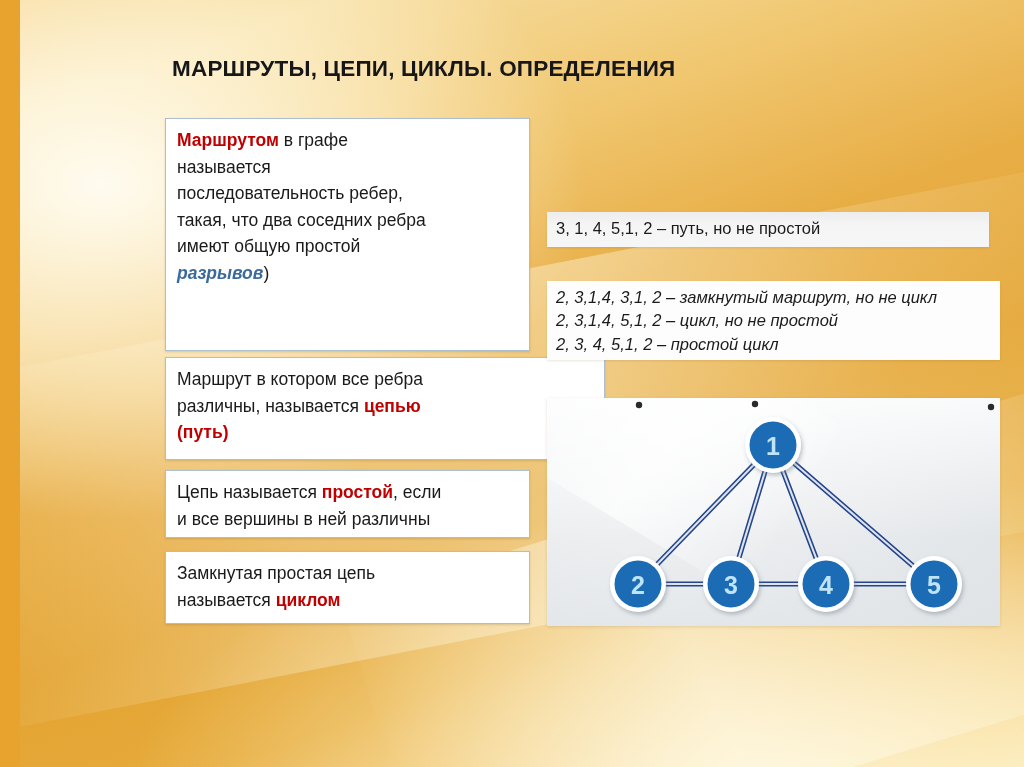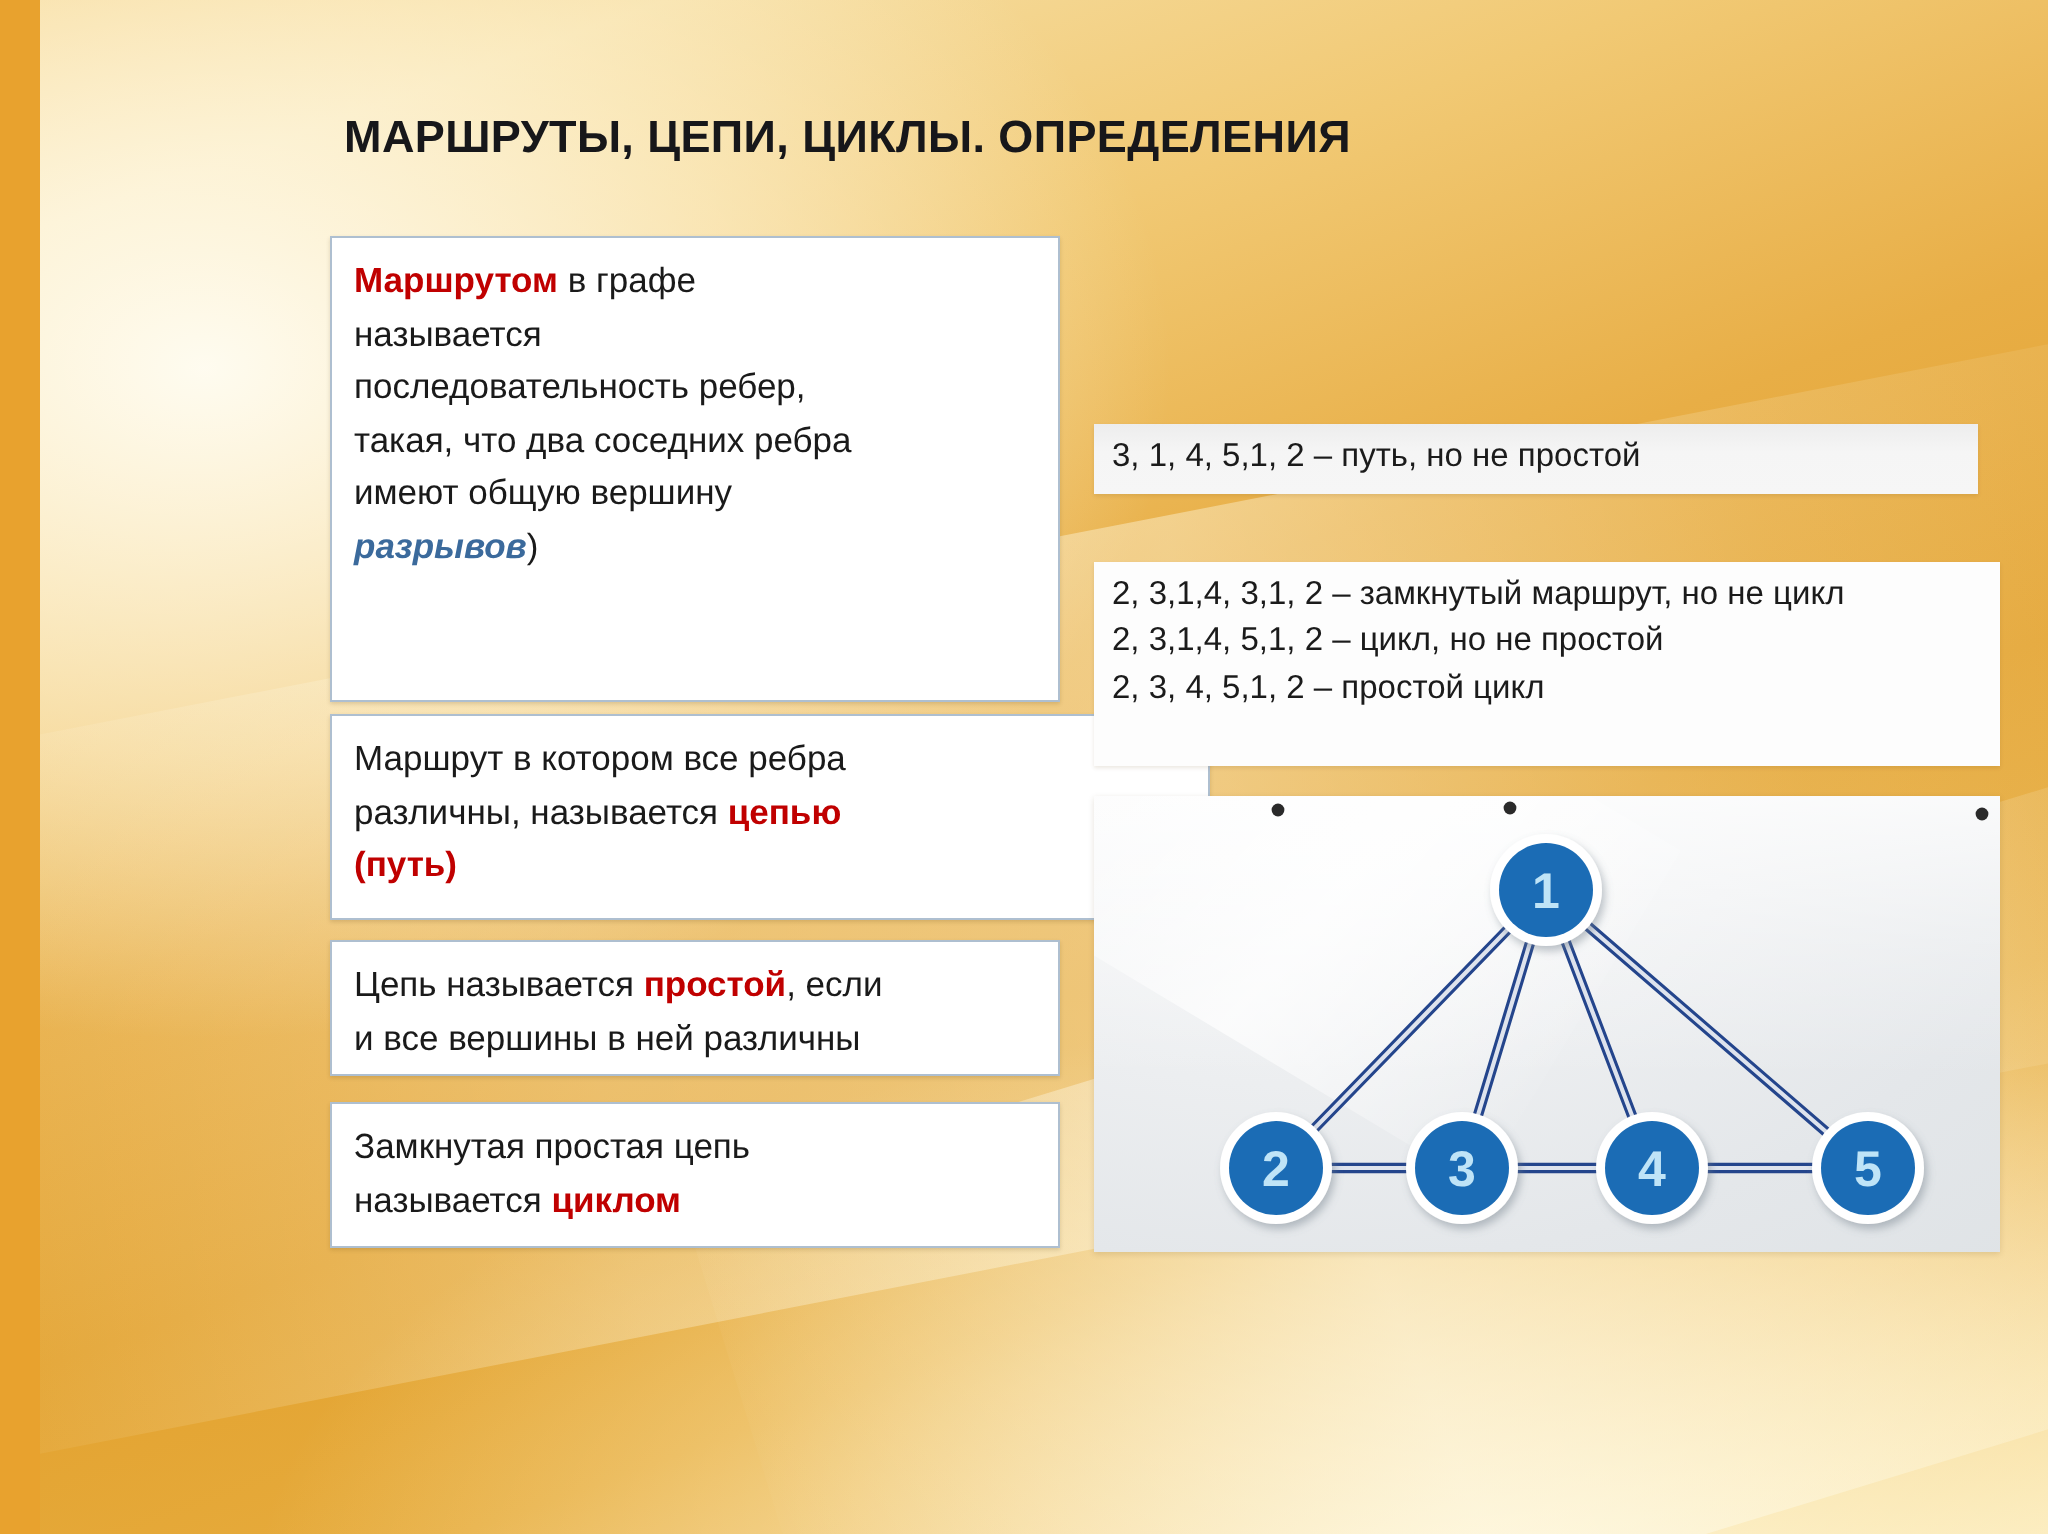--- a/index.html
+++ b/index.html
@@ -106,22 +106,22 @@
     line-height: 1.42;
     padding: 5px 9px 6px 9px;
     box-shadow: 0 1px 2px rgba(90,60,10,0.12);
   }
   .strip p { margin: 0; white-space: nowrap; }
 
   #strip1 { left: 527px; top: 128px; width: 410px; height: 60px;
             background: linear-gradient(180deg,#e6e6e6 0%,#f2f2f2 22%,#f4f4f4 100%); }
   #strip2 { left: 527px; top: 212px; width: 442px; height: 35px;
             background: linear-gradient(180deg,#ededed 0%,#f5f5f5 40%,#f6f6f6 100%); }
-  #strip3 { left: 527px; top: 281px; width: 453px; height: 102px;
-            background: #fdfdfd; }
+  #strip3 { left: 527px; top: 281px; width: 453px; height: 79px;
+            background: #fdfdfd; font-style: italic; }
 
   
   #figure {
     position: absolute;
     left: 527px;
     top: 398px;
     width: 453px;
     height: 228px;
     overflow: hidden;
     background:
@@ -167,21 +167,21 @@
   <div class="sheen"></div>
   <div class="sheen2"></div>
 
   <div id="title">МАРШРУТЫ, ЦЕПИ, ЦИКЛЫ. ОПРЕДЕЛЕНИЯ</div>
 
   <div class="tbox" id="box1">
       <p><span class="red">Маршрутом</span><span> в графе</span></p>
       <p><span>называется</span></p>
       <p><span>последовательность ребер,</span></p>
       <p><span>такая, что два соседних ребра</span></p>
-      <p><span>имеют общую вершину</span></p>
+      <p><span>имеют общую простой</span></p>
       <p><span class="blueital">разрывов</span><span>)</span></p>
     </div>
   <div class="tbox" id="box2">
       <p><span>Маршрут в котором все ребра</span></p>
       <p><span>различны, называется </span><span class="red">цепью</span></p>
       <p><span class="red">(путь)</span></p>
     </div>
   <div class="tbox" id="box3">
       <p><span>Цепь называется </span><span class="red">простой</span><span>, если</span></p>
       <p><span>и все вершины в ней различны</span></p>

